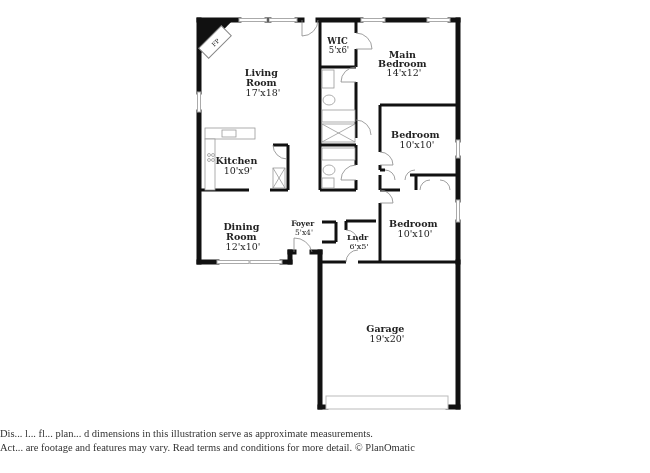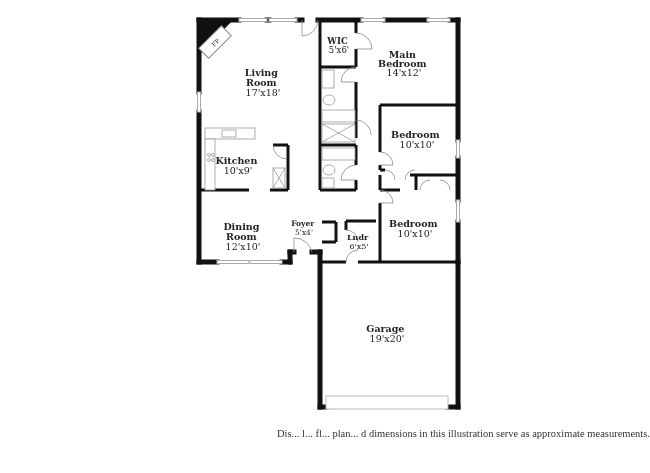--- a/index.html
+++ b/index.html
@@ -1,19 +1,19 @@
 <!DOCTYPE html>
 <html><head>
 <meta charset="utf-8">
 <style>
   html, body { margin:0; padding:0; background:#ffffff; }
   body { width:650px; height:473px; position:relative; overflow:hidden; font-family:"DejaVu Serif", serif; }
   #plan { position:absolute; left:0; top:0; }
   .room-label { font-family:"DejaVu Serif", serif; font-weight:bold; fill:#222; text-anchor:middle; }
-  .disclaimer { position:absolute; left:0; width:650px; text-align:right; font-family:"Liberation Serif", serif; font-size:10.5px; color:#333; line-height:14px; }
+  .disclaimer { position:absolute; left:0; width:650px; text-align:left; font-family:"Liberation Serif", serif; font-size:10.5px; color:#333; line-height:14px; }
 </style>
 </head>
 <body>
 
 <svg id="plan" width="650" height="473" viewBox="0 0 650 473" xmlns="http://www.w3.org/2000/svg">
 
   <g stroke="#111" stroke-width="5" fill="none" stroke-linecap="square">
 
     <line x1="199" y1="20" x2="239" y2="20"></line>
     <line x1="267" y1="20" x2="269" y2="20"></line>
@@ -180,13 +180,14 @@
     </text>
     <text class="room-label" x="387" y="332" font-size="9.5">
       <tspan x="387">Garage</tspan>
       <tspan x="387" dy="10" font-weight="normal">19'x20'</tspan>
     </text>
   </g>
 </svg>
 
 <div class="disclaimer" style="top:427px;">
   <div>Dis... l... fl... plan... d dimensions in this illustration serve as approximate measurements.</div>
+  <div>Act... are footage and features may vary. Read terms and conditions for more detail. © PlanOmatic</div>
 </div>
 
 </body></html>

